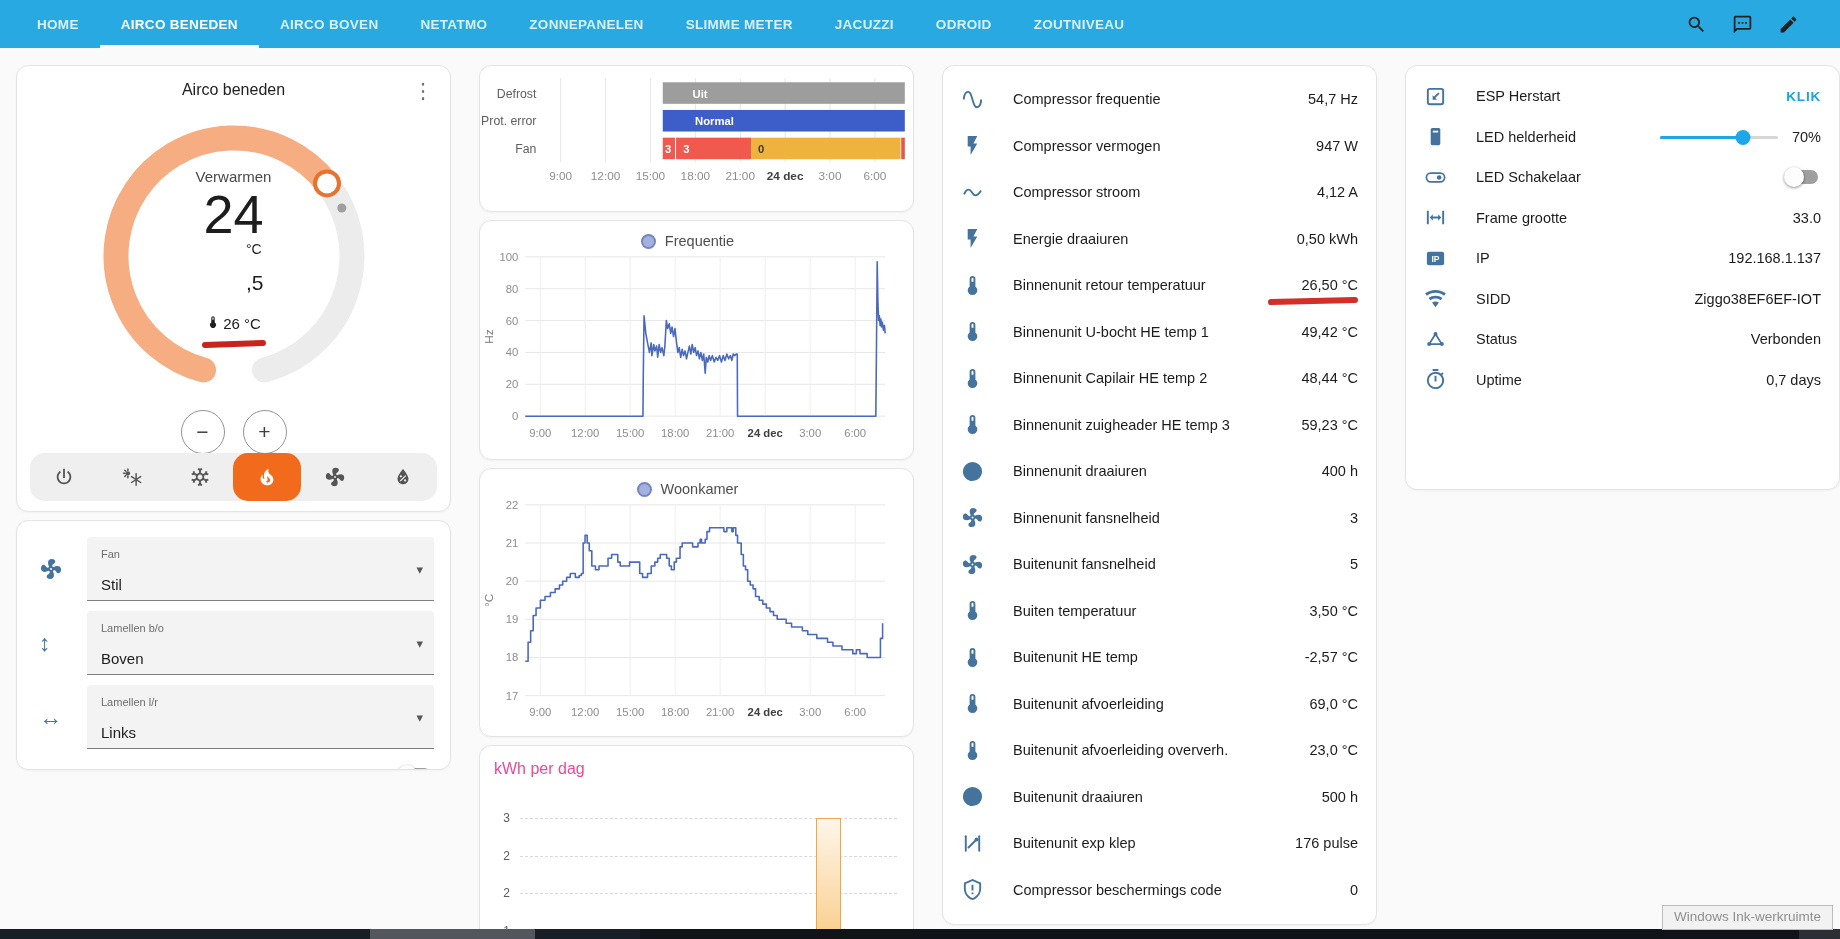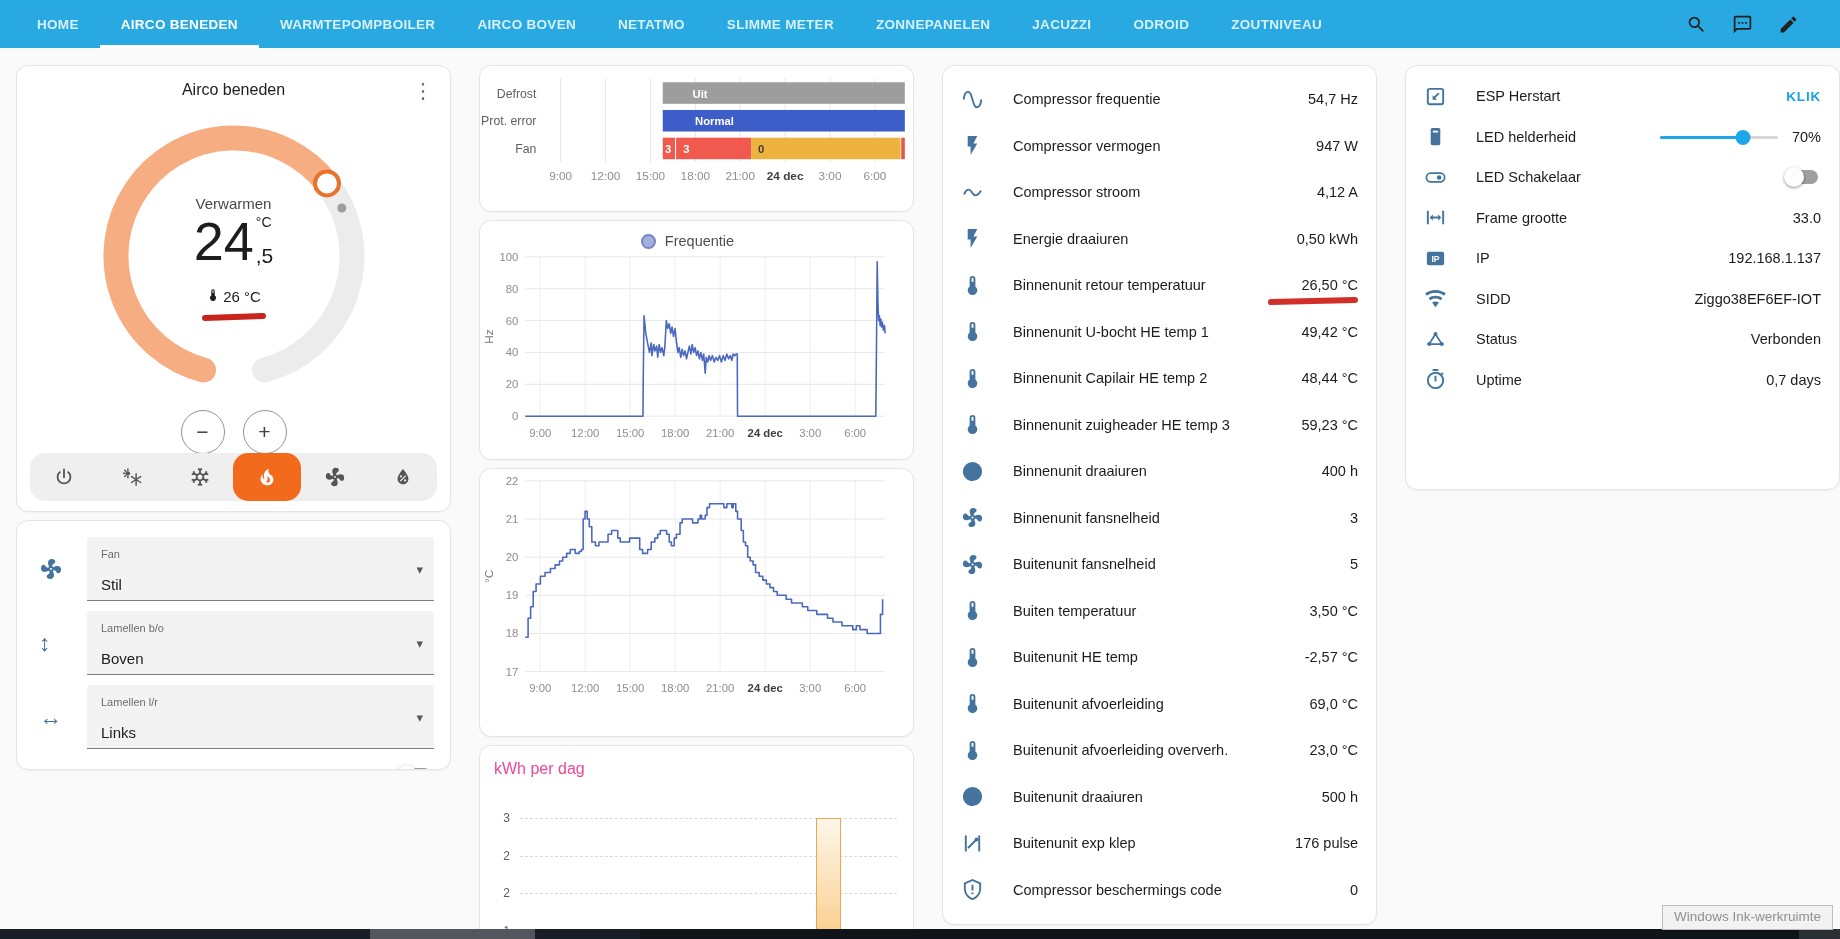--- a/index.html
+++ b/index.html
@@ -23,21 +23,21 @@
 
   
   .thermo-card { position:relative; height:447px; }
   .t-title { text-align:center; padding-top:15px; font-size:16px; color:#212121; }
   .menu-dots { position:absolute; right:10px; top:8px; width:34px; height:34px; display:flex; align-items:center;
                justify-content:center; color:#6f6f6f; font-size:21px; cursor:pointer; }
   .dial-wrap { position:absolute; top:40px; left:50%; transform:translateX(-50%); width:300px; height:300px; }
   .dial-wrap svg.dial { position:absolute; inset:0; }
   .dial-overlay { position:absolute; inset:0; display:flex; flex-direction:column; align-items:center; justify-content:center; padding-top:2px; }
   .mode-label { font-size:15px; color:#484848; margin-bottom:2px; }
-  .temp-row { display:flex; align-items:flex-end; }
+  .temp-row { display:flex; align-items:flex-end;flex-direction:column; }
   .temp-int { font-size:54px; font-weight:400; line-height:1; color:#1d1d1d; }
   .temp-side { display:flex; flex-direction:column; justify-content:space-between; height:54px; padding-left:2px; }
   .temp-unit { font-size:14px; color:#1d1d1d; }
   .temp-dec { font-size:21px; color:#1d1d1d; }
   .cur-temp { margin-top:20px; display:flex; align-items:center; gap:3px; font-size:15px; color:#212121; }
   .cur-temp svg { width:14px; height:14px; fill:#212121; }
   .red-ann-1 { margin-top:9px; width:64px; height:6px; background:#c9241c; border-radius:3px; transform:rotate(-2deg); }
   .dial-buttons { position:absolute; bottom:57px; left:50%; transform:translateX(-50%); display:flex; gap:18px; }
   .round-btn { width:44px; height:44px; border-radius:50%; border:1px solid #949494; background:#fff; display:flex;
                align-items:center; justify-content:center; font-size:21px; color:#3f3f3f; cursor:pointer; }
@@ -114,25 +114,24 @@
 
   svg text { font-family:"Liberation Sans", sans-serif; }
 </style>
 </head>
 <body>
 
 <nav class="topnav">
   <div class="nav-tabs" id="nav-tabs">
       <div class="nav-tab">HOME</div>
       <div class="nav-tab active">AIRCO BENEDEN</div>
-      <div class="nav-tab">WARMTEPOMPBOILER</div>
       <div class="nav-tab">AIRCO BOVEN</div>
       <div class="nav-tab">NETATMO</div>
+      <div class="nav-tab">ZONNEPANELEN</div>
       <div class="nav-tab">SLIMME METER</div>
-      <div class="nav-tab">ZONNEPANELEN</div>
       <div class="nav-tab">JACUZZI</div>
       <div class="nav-tab">ODROID</div>
       <div class="nav-tab">ZOUTNIVEAU</div>
     </div>
   <div class="nav-icons" id="nav-icons">
       <div class="nav-icon-btn">
         <svg viewBox="0 0 24 24" style="fill: currentcolor;">
           <path d="M9.5,3A6.5,6.5 0 0,1 16,9.5C16,11.11 15.41,12.59 14.44,13.73L14.71,14H15.5L20.5,19L19,20.5L14,15.5V14.71L13.73,14.44C12.59,15.41 11.11,16 9.5,16A6.5,6.5 0 0,1 3,9.5A6.5,6.5 0 0,1 9.5,3M9.5,5C7,5 5,7 5,9.5C5,12 7,14 9.5,14C12,14 14,12 14,9.5C14,7 12,5 9.5,5Z"></path>
         </svg>
       </div>
@@ -342,20 +341,24 @@
             <text x="335.7622" y="191" text-anchor="middle" font-size="11.5" fill="#8d8d8d" font-weight="normal">3:00</text>
             <line x1="381.5122" y1="8" x2="381.5122" y2="170" stroke="#efefef" stroke-width="1"></line>
             <text x="381.5122" y="191" text-anchor="middle" font-size="11.5" fill="#8d8d8d" font-weight="normal">6:00</text>
             <text transform="translate(13 89) rotate(-90)" text-anchor="middle" font-size="12" fill="#7a7a7a">Hz</text>
             <path d="M46.0,170.0L165.7,170.0L166.0,132.7L166.8,67.9L168.6,85.8L170.4,95.5L172.3,105.2L174.1,95.5L174.8,108.4L176.7,97.1L177.8,103.6L179.6,98.7L180.7,110.1L182.2,97.1L183.6,105.2L185.1,100.3L186.9,108.4L188.0,98.7L189.5,72.8L190.9,80.9L192.4,76.0L193.9,85.8L195.3,79.3L196.8,89.0L198.3,80.9L199.7,93.9L201.2,105.2L202.6,100.3L204.1,110.1L205.6,102.0L207.0,108.4L208.5,103.6L210.0,111.7L211.4,105.2L212.9,98.7L214.4,106.8L215.8,97.1L217.3,105.2L218.8,100.3L220.2,108.4L221.7,103.6L223.1,111.7L224.6,105.2L226.1,113.3L227.5,106.8L229.0,126.3L230.1,110.1L231.6,114.9L233.0,108.4L234.5,113.3L236.3,108.4L238.2,114.9L240.0,110.1L241.8,113.3L243.6,108.4L245.5,114.9L247.3,108.4L249.1,113.3L251.0,106.8L252.8,111.7L254.6,108.4L256.1,113.3L257.5,106.8L259.0,108.4L260.5,106.8L261.6,106.8L261.9,170.0L402.5,170.0L403.2,97.1L403.9,12.9L404.7,56.6L405.4,72.8L406.1,67.9L406.9,77.7L407.6,71.2L408.3,79.3L409.1,74.4L410.2,82.5L411.3,77.7L412.0,85.8" fill="none" stroke="#4a69bd" stroke-width="1.6" stroke-linejoin="round"></path>
           </svg>
         </div>
     </div>
 
     <div class="card linechart-card woon-card">
+      <div class="legend-row">
+        <span class="legend-dot"></span>
+        <span class="legend-label">Woonkamer</span>
+      </div>
       <div class="chart-mount" id="woon-chart">
           <svg viewBox="0 0 422 232">
             <line x1="46" y1="202" x2="412" y2="202" stroke="#e7e7e7" stroke-width="1"></line>
             <text x="39" y="206" text-anchor="end" font-size="11.5" fill="#8d8d8d">17</text>
             <line x1="46" y1="163.20000000000002" x2="412" y2="163.20000000000002" stroke="#e7e7e7" stroke-width="1"></line>
             <text x="39" y="167.20000000000002" text-anchor="end" font-size="11.5" fill="#8d8d8d">18</text>
             <line x1="46" y1="124.39999999999999" x2="412" y2="124.39999999999999" stroke="#e7e7e7" stroke-width="1"></line>
             <text x="39" y="128.39999999999998" text-anchor="end" font-size="11.5" fill="#8d8d8d">19</text>
             <line x1="46" y1="85.60000000000001" x2="412" y2="85.60000000000001" stroke="#e7e7e7" stroke-width="1"></line>
             <text x="39" y="89.60000000000001" text-anchor="end" font-size="11.5" fill="#8d8d8d">20</text>

